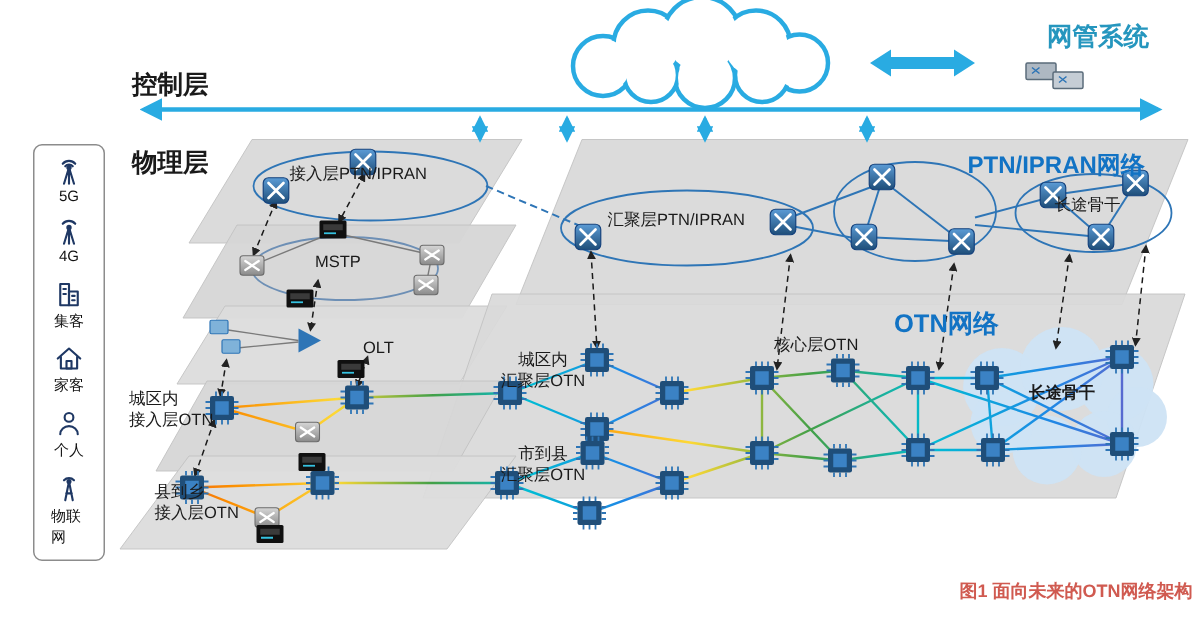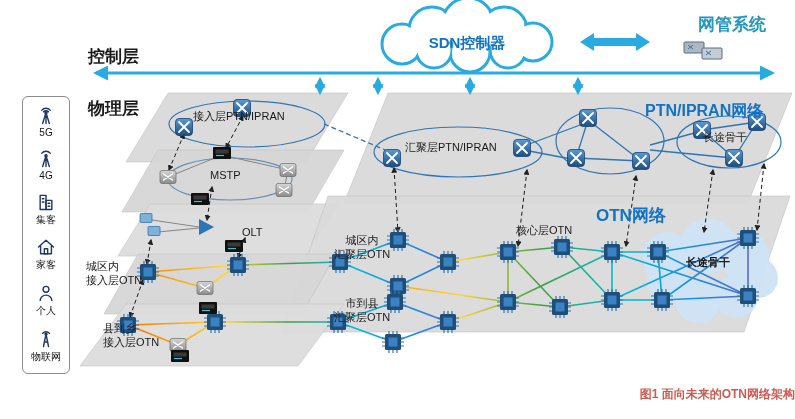--- a/index.html
+++ b/index.html
@@ -12,21 +12,21 @@
   .f13 { font-size:17px; }
   .f15 { font-size:15px; }
   .blue{ color:#1273c4; }
   .teal{ color:#2596be; }
   .ctr { transform:translateX(-50%); text-align:center; }
   .caption { position:absolute; left:0; right:0; top:386px; text-align:right;
              font-size:12px; font-weight:bold; color:#d05a50; }
   .sidebar { position:absolute; left:22px; top:96px; width:48px; height:278px;
              border:1px solid #8c8c8c; border-radius:6px; background:#fff;
              display:flex; flex-direction:column; justify-content:space-around;
-             align-items:center; padding:4px 0; }
+             align-items:center; padding:4px 11px; }
   .side-item { display:flex; flex-direction:column; align-items:center; gap:1px; }
   .side-item svg { width:20px; height:20px; stroke:#1f3864; fill:none;
                    stroke-width:1.7; stroke-linecap:round; stroke-linejoin:round; }
   .side-label { font-size:10px; color:#111; }
 </style>
 </head>
 <body>
 
 <div class="stage">
 
@@ -335,21 +335,20 @@
       <svg viewBox="0 0 24 24">
         <path d="M9 21 L12 6 L15 21 M9.8 15.5 h4.4 M8 5 a5.5 5.5 0 0 1 8 0"></path>
         <circle cx="12" cy="6" r="1.2" fill="#1f3864"></circle>
       </svg>
       <div class="side-label">物联网</div>
     </div>
   </div>
 
   <div class="lbl b f13" style="left:88px; top:46px;">控制层</div>
   <div class="lbl b f13" style="left:88px; top:98px;text-align:right;">物理层</div>
-  <div class="lbl b f15 blue ctr" style="left:467px; top:34px;">SDN控制器</div>
   <div class="lbl b f13 teal" style="left:698px; top:14px;">网管系统</div>
 
   <div class="lbl b blue" style="left:645px; top:101px; font-size:16px;">PTN/IPRAN网络</div>
   <div class="lbl" style="left:193px; top:110px;">接入层PTN/IPRAN</div>
   <div class="lbl" style="left:405px; top:141px;">汇聚层PTN/IPRAN</div>
   <div class="lbl" style="left:703px; top:131px;">长途骨干</div>
 
   <div class="lbl" style="left:210px; top:169px;">MSTP</div>
   <div class="lbl" style="left:242px; top:226px;">OLT</div>
 

